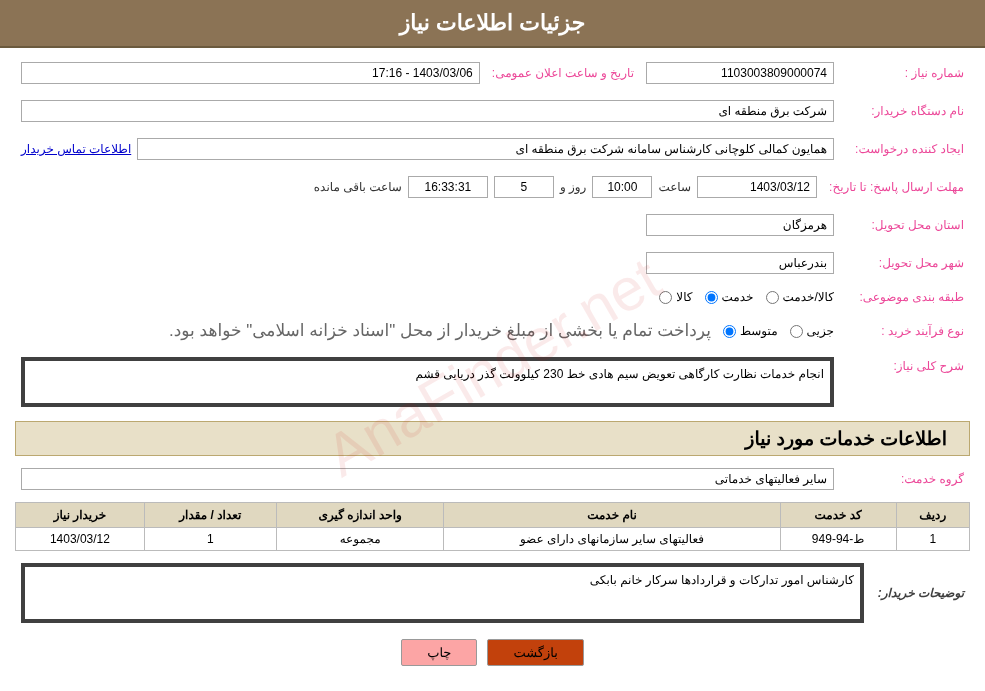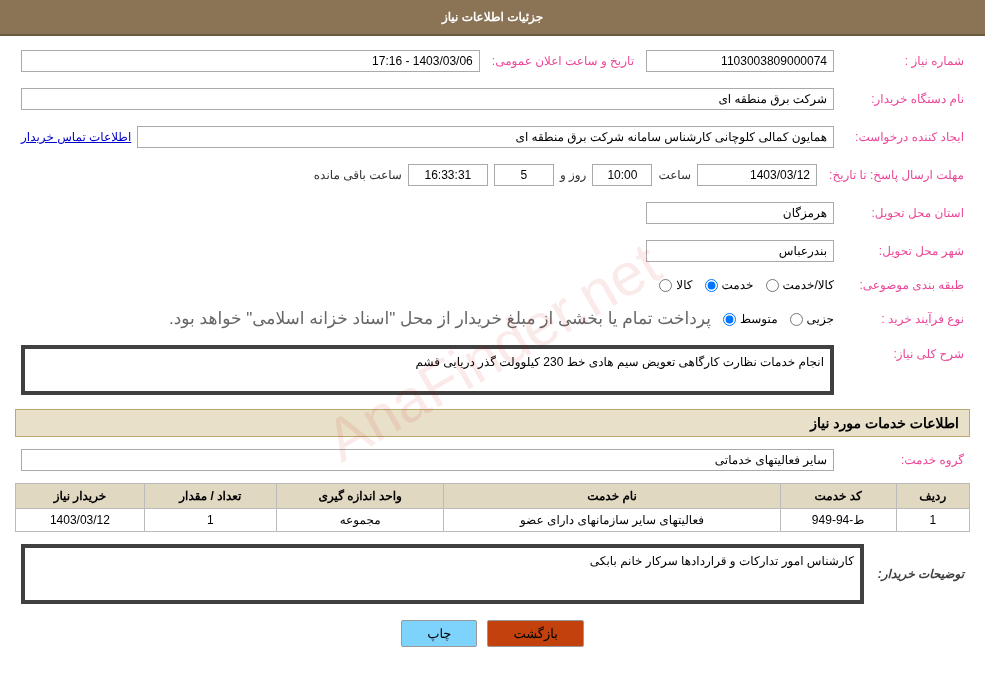--- a/index.html
+++ b/index.html
@@ -13,34 +13,34 @@
       width: 985px;
       min-height: 691px;
       background: #fff;
       margin: 0 auto;
     }
     .header-bar {
       background: #8B7355;
       color: #fff;
       text-align: center;
       padding: 10px 15px;
-      font-size: 12px;
+      font-size: 22px;
       font-weight: bold;
       border-bottom: 2px solid #6b5a3e;
     }
     .main-content {
       padding: 10px 15px;
       background: #fff;
     }
     .section-header {
       background: #d6c89e;
       border: 1px solid #bba870;
-      padding: 5px 10px;
+      padding: 5px 22px;
       font-weight: bold;
-      font-size: 14px;
+      font-size: 19px;
       margin-bottom: 8px;
       text-align: right;
     }
     .info-table {
       width: 100%;
       border-collapse: collapse;
       margin-bottom: 8px;
     }
     .info-table td {
       padding: 4px 6px;
@@ -160,21 +160,21 @@
     }
     .btn {
       padding: 5px 25px;
       font-size: 13px;
       font-family: Tahoma, Arial, sans-serif;
       cursor: pointer;
       border: 1px solid #999;
       border-radius: 2px;
     }
     .btn-print {
-      background: #7dd3fc;
+      background: #fca5a5;
     }
     .btn-back {
       background: #c2410c;
     }
     .watermark-area {
       position: relative;
     }
     .watermark {
       position: absolute;
       top: 50%;

